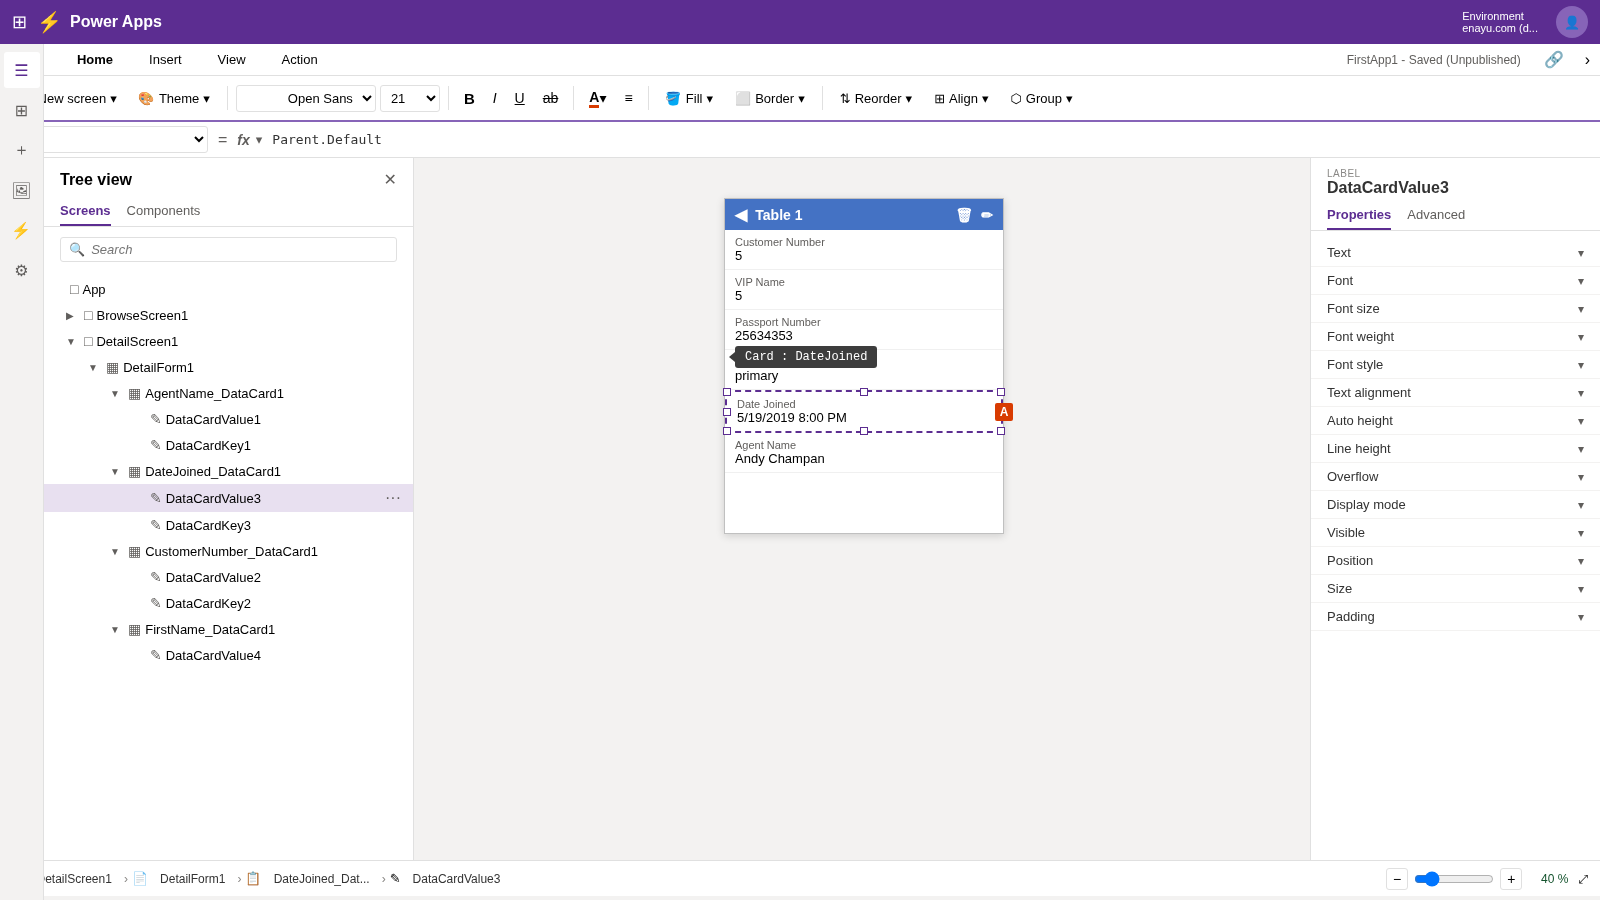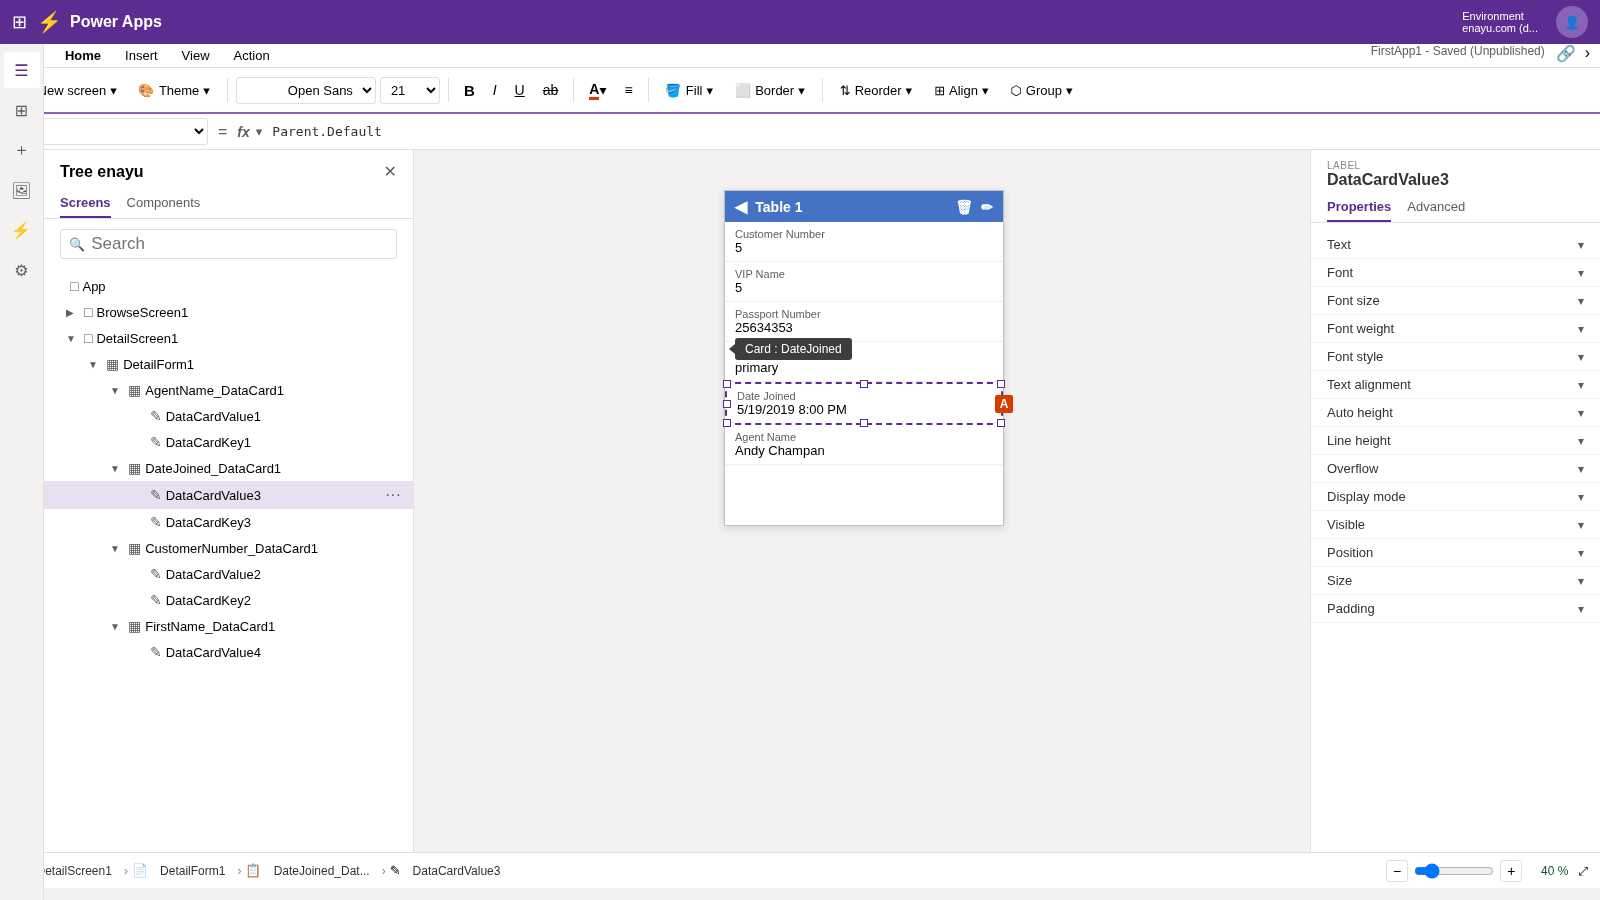--- a/index.html
+++ b/index.html
@@ -15,25 +15,26 @@
       padding: 0 12px;
       gap: 10px;
     }
     #top-bar .app-icon { display: flex; align-items: center; gap: 8px; font-size: 16px; font-weight: 600; }
     #top-bar .waffle { font-size: 18px; cursor: pointer; }
     #env-info { margin-left: auto; text-align: left; font-size: 11px; }
 
     
     #menu-bar {
       display: flex;
+      align-items: center;
       background: white;
       border-bottom: 1px solid #e0e0e0;
-      height: 24px;
+      height: 32px;
       padding: 0 10px;
-      gap: 4px;
+      gap: 16px;
     }
     #menu-bar .menu-item {
       padding: 4px 10px;
       cursor: pointer;
       border-radius: 3px;
       font-size: 13px;
     }
     #menu-bar .menu-item.active { font-weight: 600; }
     #menu-bar .app-name { margin-left: auto; font-size: 12px; color: #605e5c; }
 
@@ -164,22 +165,23 @@
       align-items: center;
       margin: 10px 16px;
       border: 1px solid #e0e0e0;
       border-radius: 3px;
       padding: 4px 8px;
       gap: 6px;
     }
     #search-box input {
       border: none;
       outline: none;
-      font-size: 17px;
+      font-size: 13px;
       flex: 1;
+      font-style: italic;
     }
     #search-icon { color: #605e5c; }
 
     
     #sidebar-icons {
       position: absolute;
       left: 0;
       top: 44px;
       width: 44px;
       height: calc(900px - 44px);
@@ -279,20 +281,21 @@
       color: white;
       padding: 4px 10px;
       border-radius: 3px;
       font-size: 12px;
       top: 233px;
       left: 13px;
       white-space: nowrap;
       display: flex;
       align-items: flex-end;
       gap: 4px;
+      font-family: Liberation Mono, monospace;
     }
     .tooltip-arrow {
       position: absolute;
       left: -6px;
       top: 50%;
       transform: translateY(-50%);
       width: 0;
       height: 0;
       border-top: 5px solid transparent;
       border-bottom: 5px solid transparent;
@@ -520,21 +523,21 @@
   <span class="formula-equals">=</span>
   <span class="formula-fx">fx</span>
   <span style="cursor:pointer;color:#605e5c;">▾</span>
   <input class="formula-input" value="Parent.Default" style="">
 </div>
 
 <div id="main-layout">
 
   <div id="sidebar" style="margin-left:44px;">
     <div id="sidebar-header">
-      <span id="sidebar-title">Tree enayu</span>
+      <span id="sidebar-title">Tree view</span>
       <span id="sidebar-close">✕</span>
     </div>
     <div id="sidebar-tabs">
       <div class="sidebar-tab active">Screens</div>
       <div class="sidebar-tab">Components</div>
     </div>
     <div id="search-box">
       <span id="search-icon">🔍</span>
       <input type="text" placeholder="Search" style="">
     </div>

